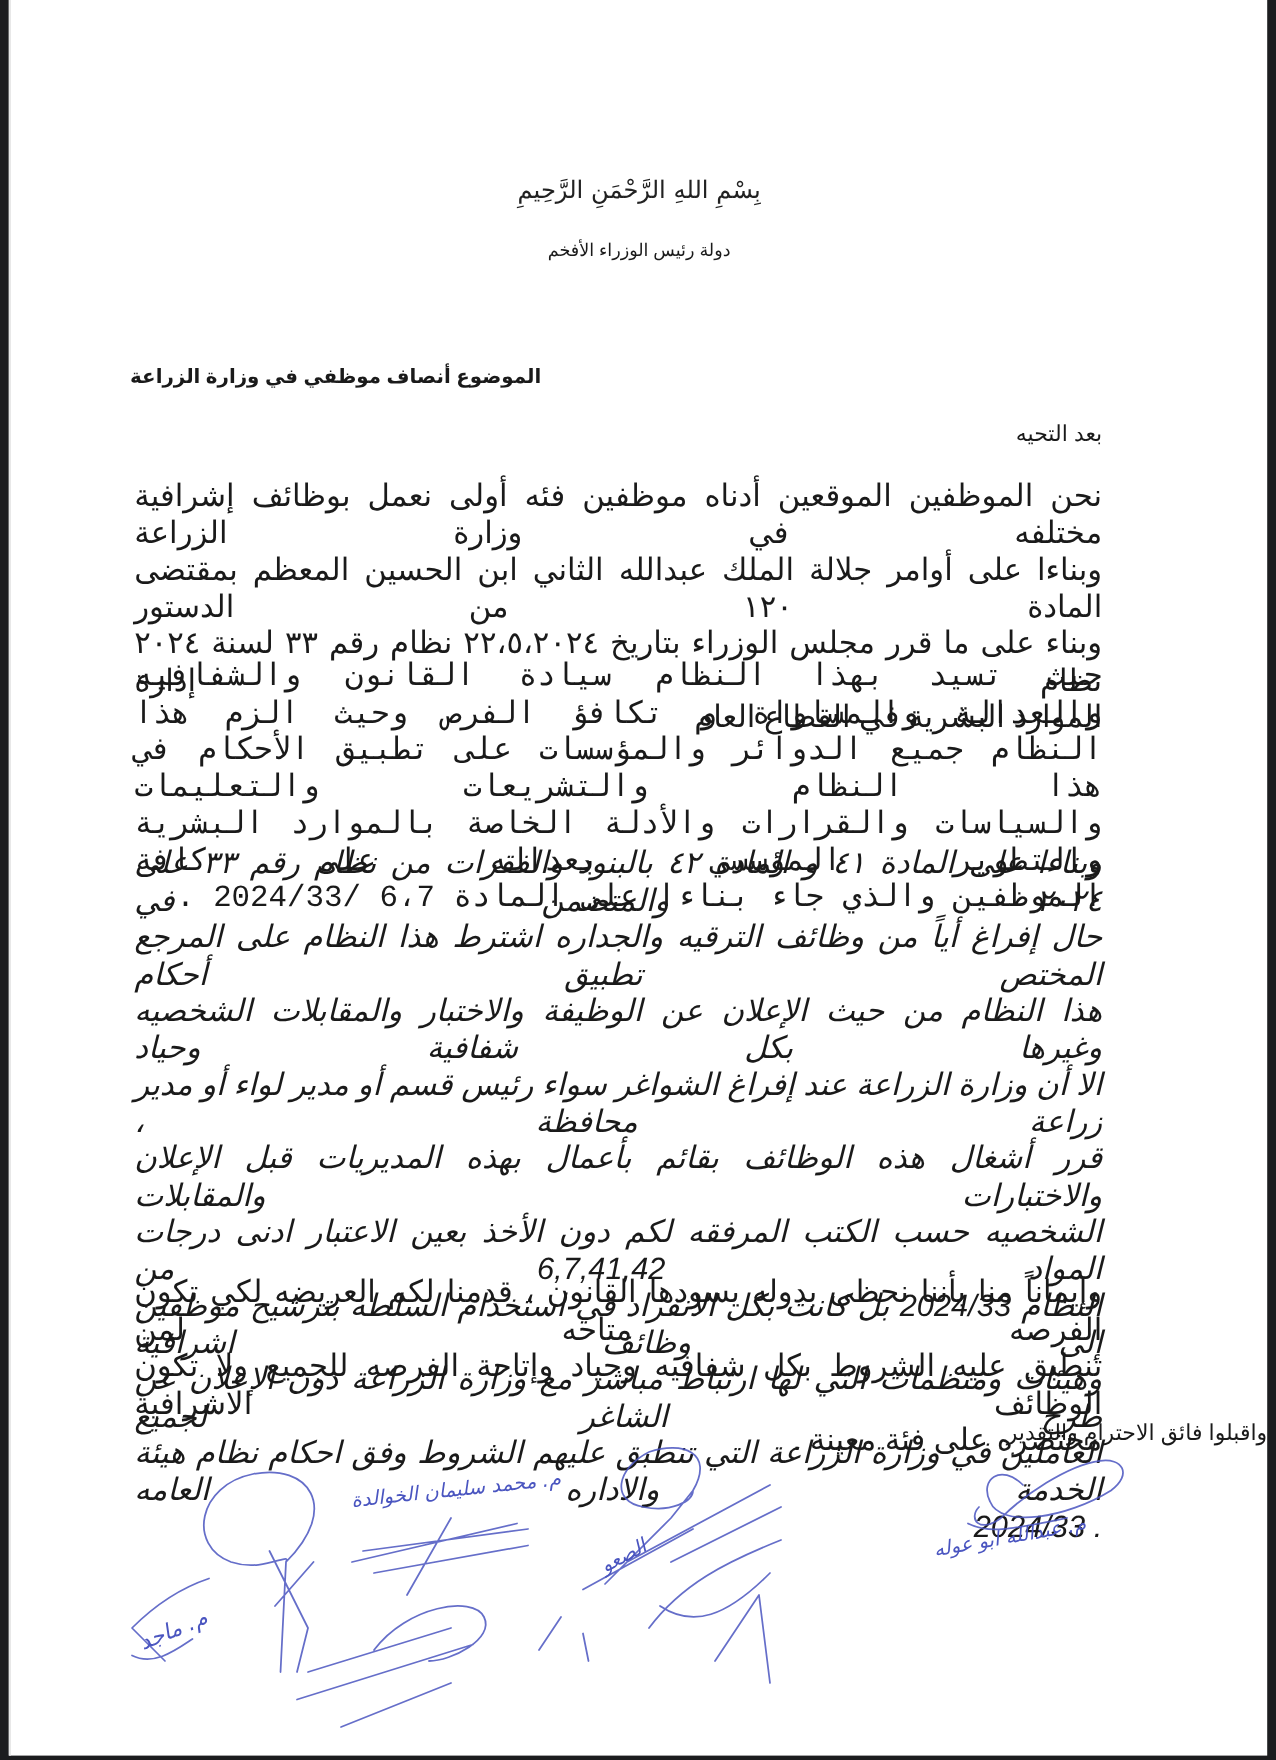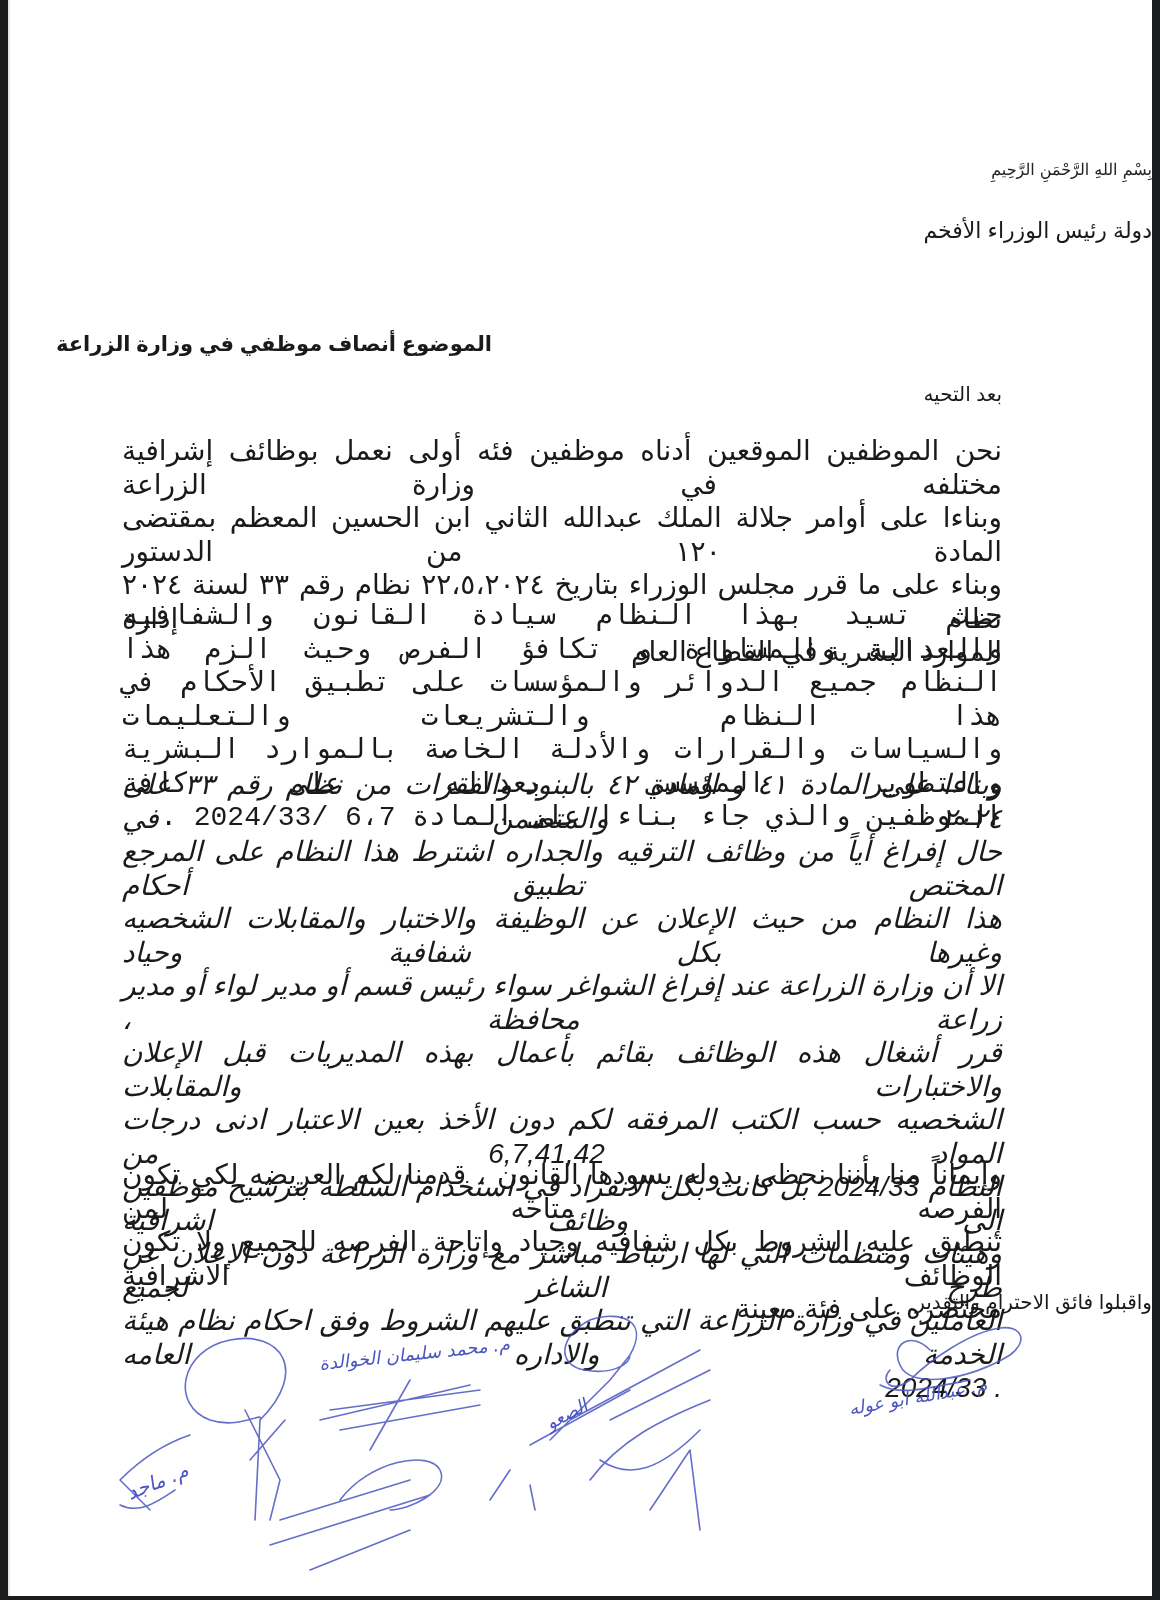--- a/index.html
+++ b/index.html
@@ -12,29 +12,29 @@
   .page {
     position: absolute; left: 8px; top: 0; width: 1142px; height: 1596px;
     background: #ffffff;
     border-left: 2px solid #e8e8e8;
   }
   .doc {
     position: absolute; left: 0; top: 0; width: 100%; height: 100%;
     direction: rtl; color: #1a1a1a;
   }
   .basmala {
-    position: absolute; top: 160px; left: 0; width: 100%; 
-    font-family: "DejaVu Serif", serif; font-size: 16px; color: #222;
+    position: absolute; top: 160px; left: 0; width: 100%; text-align: center;
+    font-family: "DejaVu Serif", serif; font-size: 22px; color: #222;
   }
   .recipient {
-    position: absolute; top: 218px; left: 0; width: 100%; text-align: right;
-    font-size: 22px;
+    position: absolute; top: 218px; left: 0; width: 100%; text-align: center;
+    font-size: 16px;
   }
   .subject {
-    position: absolute; top: 332px; right: 660px; font-size: 21px; font-weight: bold;
+    position: absolute; top: 332px; right: 660px; font-size: 18px; font-weight: bold;
     white-space: nowrap;
   }
   .greeting {
     position: absolute; top: 382px; right: 150px; font-size: 20px;
   }
   .para {
     position: absolute; right: 150px; width: 880px; font-size: 28px;
     line-height: 33.5px; text-align: justify; text-align-last: right;
   }
   .para span.line { display: block; text-align: justify; text-align-last: justify; }

